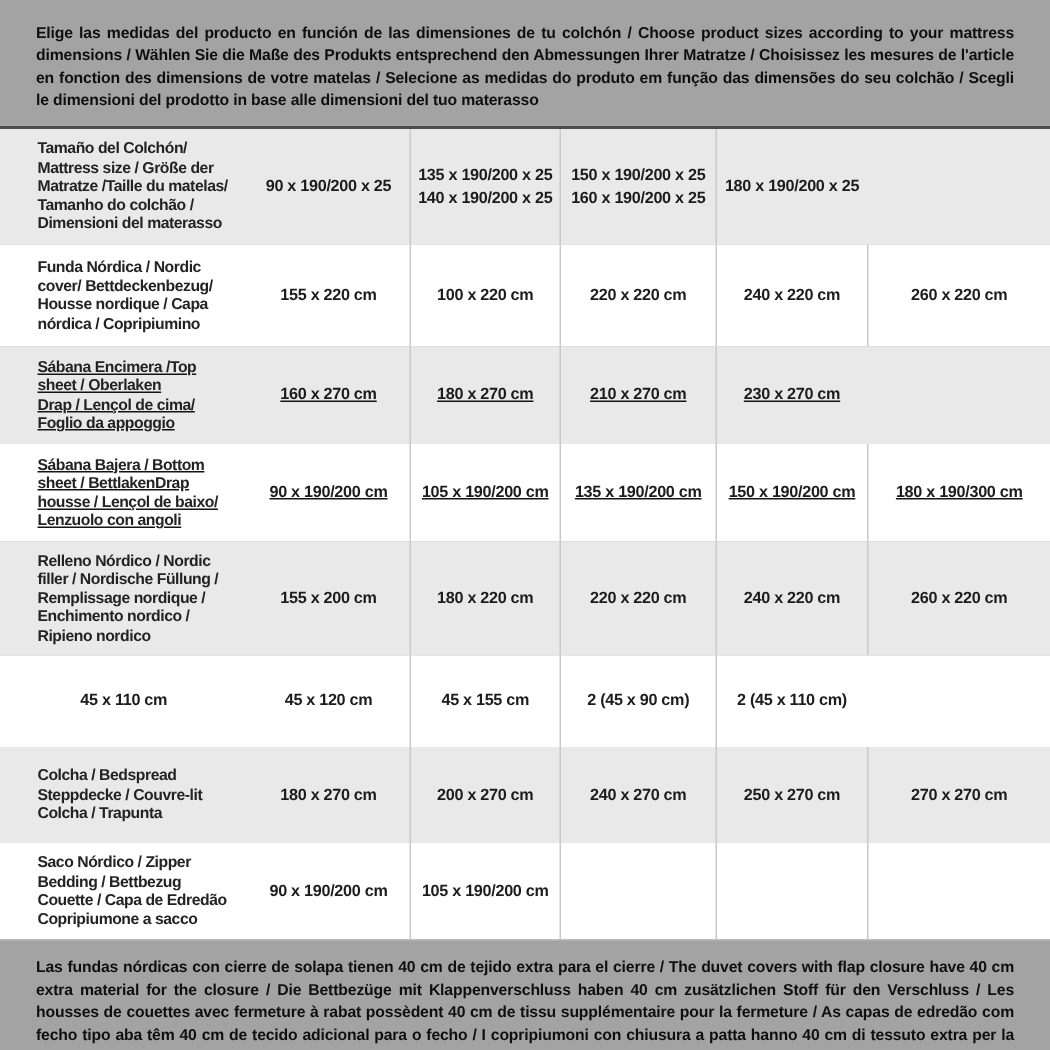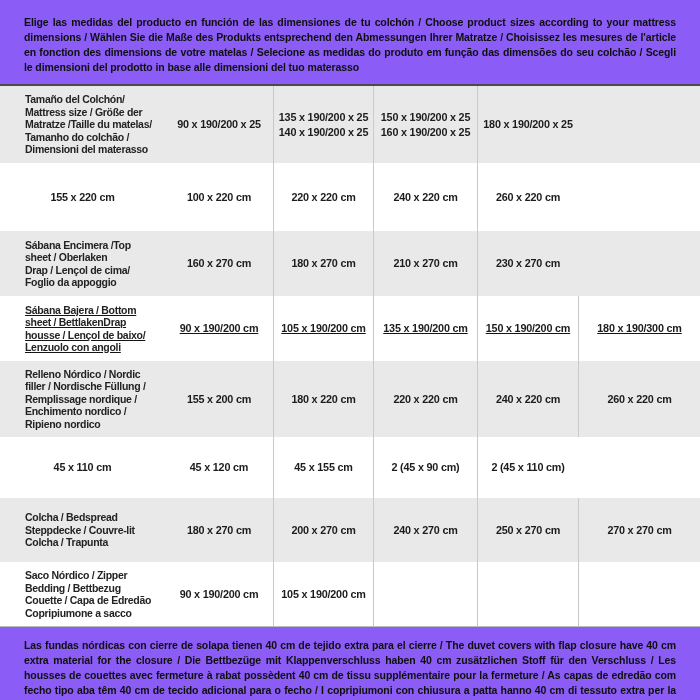--- a/index.html
+++ b/index.html
@@ -1,21 +1,21 @@
 <!DOCTYPE html>
 <html style="--row-stripe: #e9e9e9; --divider: #c9c9c9; --table-top-border: #4b4b4b;"><head>
 <meta charset="utf-8">
 <style>
   html, body { margin:0; padding:0; background:#ffffff; }
   .page {
     position:relative;
     width:700px; height:700px;
     box-sizing:border-box;
     overflow:hidden;
-    background:#8b5cf6;
+    background:#a3a3a3;
     font-family:"Liberation Sans", sans-serif;
     color:#141414;
     display:flex; flex-direction:column;justify-content:space-between;
   }
   .intro {
     margin:15px 24px 9px 24px;
     font-size:10.5px; font-weight:bold;
     line-height:15px;
     letter-spacing:-0.1px;
     text-align:justify;
@@ -28,21 +28,21 @@
     flex:0 0 auto;
   }
   .row {
     display:grid;
     grid-template-columns:165px 108px 100px 104px 101px 122px;
   }
   .row:nth-of-type(odd) { background:var(--row-stripe, #e9e9e9); }
   .row:nth-of-type(even) { background:#ffffff; }
   .row:nth-of-type(1){ min-height:77px; }
   .row:nth-of-type(2){ min-height:68px; }
-  .row:nth-of-type(3){ min-height:65px; }
+  .row:nth-of-type(3){ min-height:65px;text-decoration:underline; }
   .row:nth-of-type(4){ min-height:65px;text-decoration:underline; }
   .row:nth-of-type(5){ min-height:76px; }
   .row:nth-of-type(6){ min-height:61px; }
   .row:nth-of-type(7){ min-height:64px; }
   .row:nth-of-type(8){ min-height:64px; }
   .cell {
     display:flex; align-items:center;
     align-self:stretch;
     box-sizing:border-box;
     white-space:pre-line;
@@ -91,20 +91,24 @@
 Dimensioni del materasso</div>
     <div class="cell val">90 x 190/200 x 25</div>
     <div class="cell val">135 x 190/200 x 25
 140 x 190/200 x 25</div>
     <div class="cell val">150 x 190/200 x 25
 160 x 190/200 x 25</div>
     <div class="cell val">180 x 190/200 x 25</div>
   </div>
 
   <div class="row">
+    <div class="cell label">Funda Nórdica /  Nordic
+cover/ Bettdeckenbezug/
+Housse nordique  / Capa
+nórdica / Copripiumino</div>
     <div class="cell val">155 x 220 cm</div>
     <div class="cell val">100 x 220 cm</div>
     <div class="cell val">220 x 220 cm</div>
     <div class="cell val">240 x 220 cm</div>
     <div class="cell val">260 x 220 cm</div>
   </div>
 
   <div class="row">
     <div class="cell label">Sábana Encimera /Top
 sheet / Oberlaken

